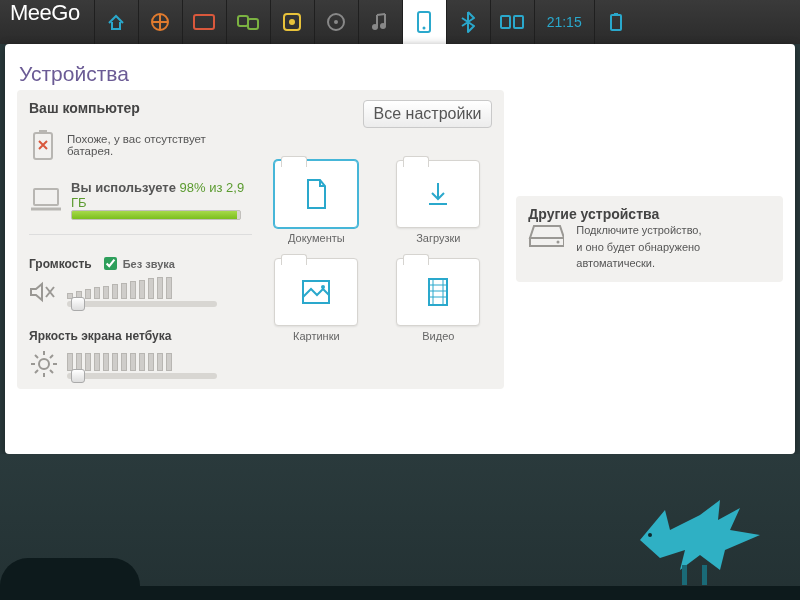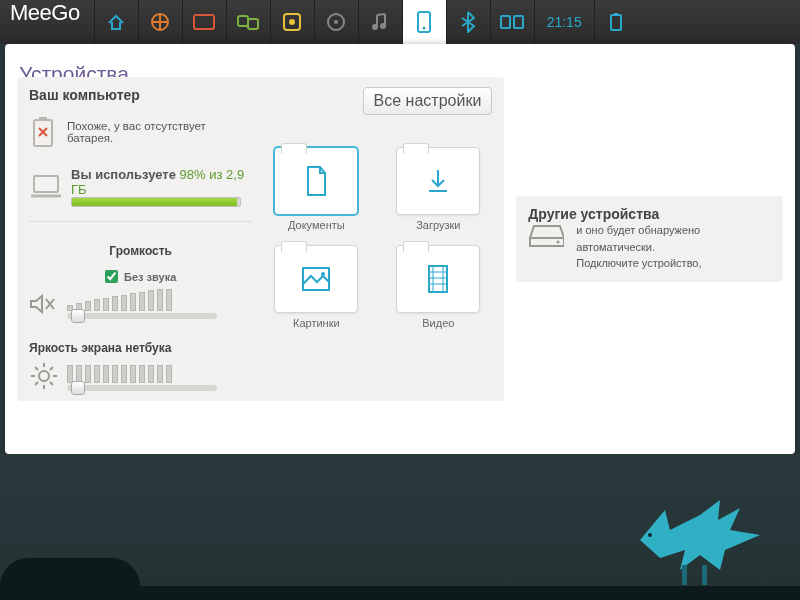--- a/index.html
+++ b/index.html
@@ -144,21 +144,21 @@
                 <path d="M2 22 H32" stroke="#b8b6b2" stroke-width="3"></path>
               </svg>
             <div>
               <div class="usage-line"><b>Вы используете</b> <span class="pct">98%</span> <span class="pct">из 2,9 ГБ</span></div>
               <div class="meter">
                   <div style="width:98%"></div>
                 </div>
             </div>
           </div>
           <div class="section-divider"></div>
-          <div class="section-label" style="display:flex; align-items:center; gap:12px;flex-direction:column;">
+          <div class="section-label" style="display:flex; align-items:center; gap:12px;">
             <span>Громкость</span>
             <label class="mute-row">
                 <input type="checkbox" checked="" style=""> 
                 <span>Без звука</span>
               </label>
           </div>
           <div class="vol-row">
             <svg width="30" height="24">
                 <path d="M2 9 H7 L13 4 V20 L7 15 H2 Z" fill="none" stroke="#9a9894" stroke-width="2"></path>
                 <path d="M17 7 L25 17 M25 7 L17 17" stroke="#9a9894" stroke-width="2"></path>
@@ -263,22 +263,22 @@
     </div>
     <div class="panel right">
       <div class="panel-title">Другие устройства</div>
       <div class="other-row">
         <svg width="38" height="26">
             <path d="M6 4 H32 L36 16 H2 Z" fill="none" stroke="#9a9894" stroke-width="2"></path>
             <rect x="2" y="16" width="34" height="8" fill="none" stroke="#9a9894" stroke-width="2"></rect>
             <circle cx="30" cy="20" r="1.5" fill="#9a9894"></circle>
           </svg>
         <div>
+            <div>Подключите устройство,</div>
             <div>и оно будет обнаружено автоматически.</div>
-            <div>Подключите устройство,</div>
           </div>
       </div>
     </div>
   </div>
 </div>
 
 <div class="footer">
   <div class="blob"></div>
   <svg width="140" height="110" style="position:absolute; right:30px; bottom:10px;">
     <path d="M10 60 L35 30 L40 50 L70 35 L90 20 L88 40 L110 28 L100 50 L130 55 L95 70 L90 90 L70 75 L50 90 L55 70 L30 78 Z" fill="#2fb0c4"></path>

